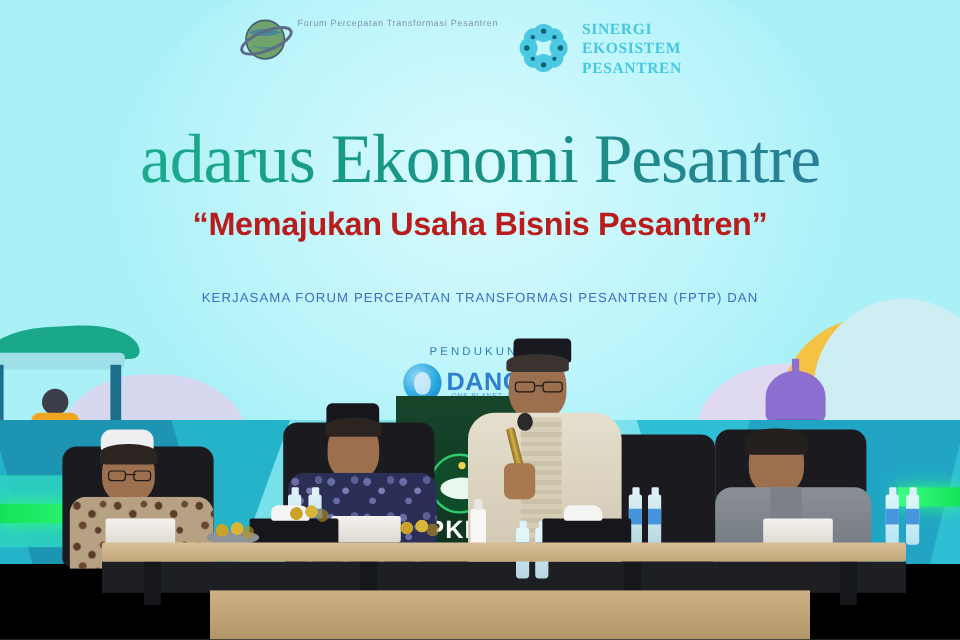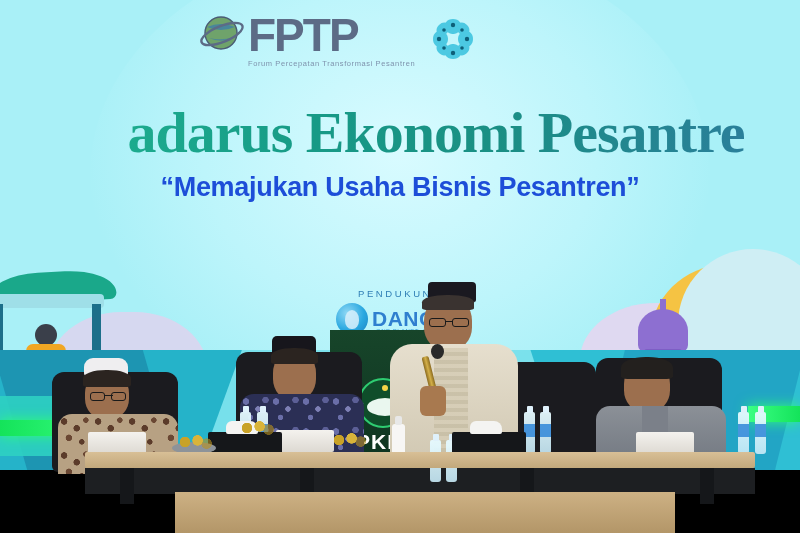--- a/index.html
+++ b/index.html
@@ -88,30 +88,29 @@
   .globe-ico { width:48px; height:44px; position:relative; margin-right:2px; }
   .fptp-word { font-family:"Liberation Sans", sans-serif; font-weight:bold; font-size:46px; letter-spacing:-2px; color:#5c6b86; line-height:.95; }
   .fptp-sub { font-size:7.5px; letter-spacing:.6px; color:#7f93ad; margin-top:1px; white-space:nowrap; }
 
   .sep-logo { position:absolute; left:430px; top:10px; display:flex; align-items:center; gap:9px; }
   .sep-text { font-family:"Liberation Serif", serif; font-weight:bold; font-size:13px; line-height:1.25; color:#45c8e0; letter-spacing:.5px; }
 
   
   .headline {
     position:absolute; left:50%; top:99px; transform:translateX(-50%);
-    font-family:"Liberation Serif", serif; font-weight:bold; font-size:58px;
+    font-family:"Liberation Serif", serif; font-weight:normal; font-size:58px;
     white-space:nowrap; letter-spacing:-1px;
     background:linear-gradient(90deg,#1cab8e 0%, #179a86 30%, #1a8f84 60%, #2a7f9a 100%);
     -webkit-background-clip:text; background-clip:text; color:transparent;
     text-shadow:none;
-    margin-left:36px;
   }
   .subhead {
     position:absolute; left:50%; top:172px; transform:translateX(-50%);
-    font-weight:bold; font-size:27px; color:#1d4ed8; white-space:nowrap;
+    font-weight:bold; font-size:27px; color:#b91c1c; white-space:nowrap;
     letter-spacing:-.3px;
   }
   .venue {
     position:absolute; left:50%; top:219px; transform:translateX(-50%);
     font-weight:bold; font-size:13.5px; color:#1f4fa8; letter-spacing:.4px; white-space:nowrap;
   }
   .org1 {
     position:absolute; left:50%; top:243px; transform:translateX(-50%);
     font-size:11px; color:#3b6fc4; letter-spacing:.9px; white-space:nowrap;
   }
@@ -247,21 +246,20 @@
         <div class="globe-ico">
           <svg width="48" height="44" viewBox="0 0 48 44">
             <ellipse cx="23" cy="19" rx="16" ry="16" fill="#6fa36b"></ellipse>
             <path d="M9 13 Q23 7 37 13 Q23 19 9 13Z" fill="#3f7ea8" opacity=".8"></path>
             <path d="M11 24 Q24 30 36 23 Q24 27 11 24Z" fill="#3f7ea8" opacity=".7"></path>
             <ellipse cx="23" cy="19" rx="16" ry="16" fill="none" stroke="#4a5b74" stroke-width="1.4"></ellipse>
             <ellipse cx="24" cy="20" rx="22" ry="8" fill="none" stroke="#5c6b86" stroke-width="2.4" transform="rotate(-22 24 20)"></ellipse>
           </svg>
         </div>
         <div>
-          <div class="fptp-word">FPTP</div>
           <div class="fptp-sub">Forum Percepatan Transformasi Pesantren</div>
         </div>
       </div>
 
       <div class="sep-logo">
         <svg width="46" height="46" viewBox="0 0 46 46">
           <g fill="#4cc9e2">
             <path d="M23 3 c6 0 10 5 8 10 c-2 4 -6 5 -8 5 c-2 0 -6 -1 -8 -5 c-2 -5 2 -10 8 -10Z"></path>
             <path d="M43 23 c0 6 -5 10 -10 8 c-4 -2 -5 -6 -5 -8 c0 -2 1 -6 5 -8 c5 -2 10 2 10 8Z"></path>
             <path d="M23 43 c-6 0 -10 -5 -8 -10 c2 -4 6 -5 8 -5 c2 0 6 1 8 5 c2 5 -2 10 -8 10Z"></path>
@@ -275,25 +273,31 @@
             <circle cx="23" cy="9" r="2.2"></circle>
               <circle cx="37" cy="23" r="2.2"></circle>
             <circle cx="23" cy="37" r="2.2"></circle>
               <circle cx="9" cy="23" r="2.2"></circle>
             <circle cx="32" cy="14" r="1.8"></circle>
               <circle cx="14" cy="32" r="1.8"></circle>
             <circle cx="32" cy="32" r="1.8"></circle>
               <circle cx="14" cy="14" r="1.8"></circle>
           </g>
         </svg>
+        <div class="sep-text">
+          <div>SINERGI</div>
+          <div>EKOSISTEM</div>
+          <div>PESANTREN</div>
+        </div>
       </div>
     </div>
 
     <div class="headline">adarus Ekonomi Pesantre</div>
     <div class="subhead">“Memajukan Usaha Bisnis Pesantren”</div>
+    <div class="org1">KERJASAMA FORUM PERCEPATAN TRANSFORMASI PESANTREN (FPTP) DAN</div>
     <div class="pendukung">PENDUKUNG</div>
 
     <div class="danone">
       <div class="dn-globe"></div>
       <div class="dn-word">DANONE</div>
       <div class="dn-tag">ONE PLANET. ONE HEALTH</div>
     </div>
 
     <div class="led-left"></div>
     <div class="led-right"></div>

